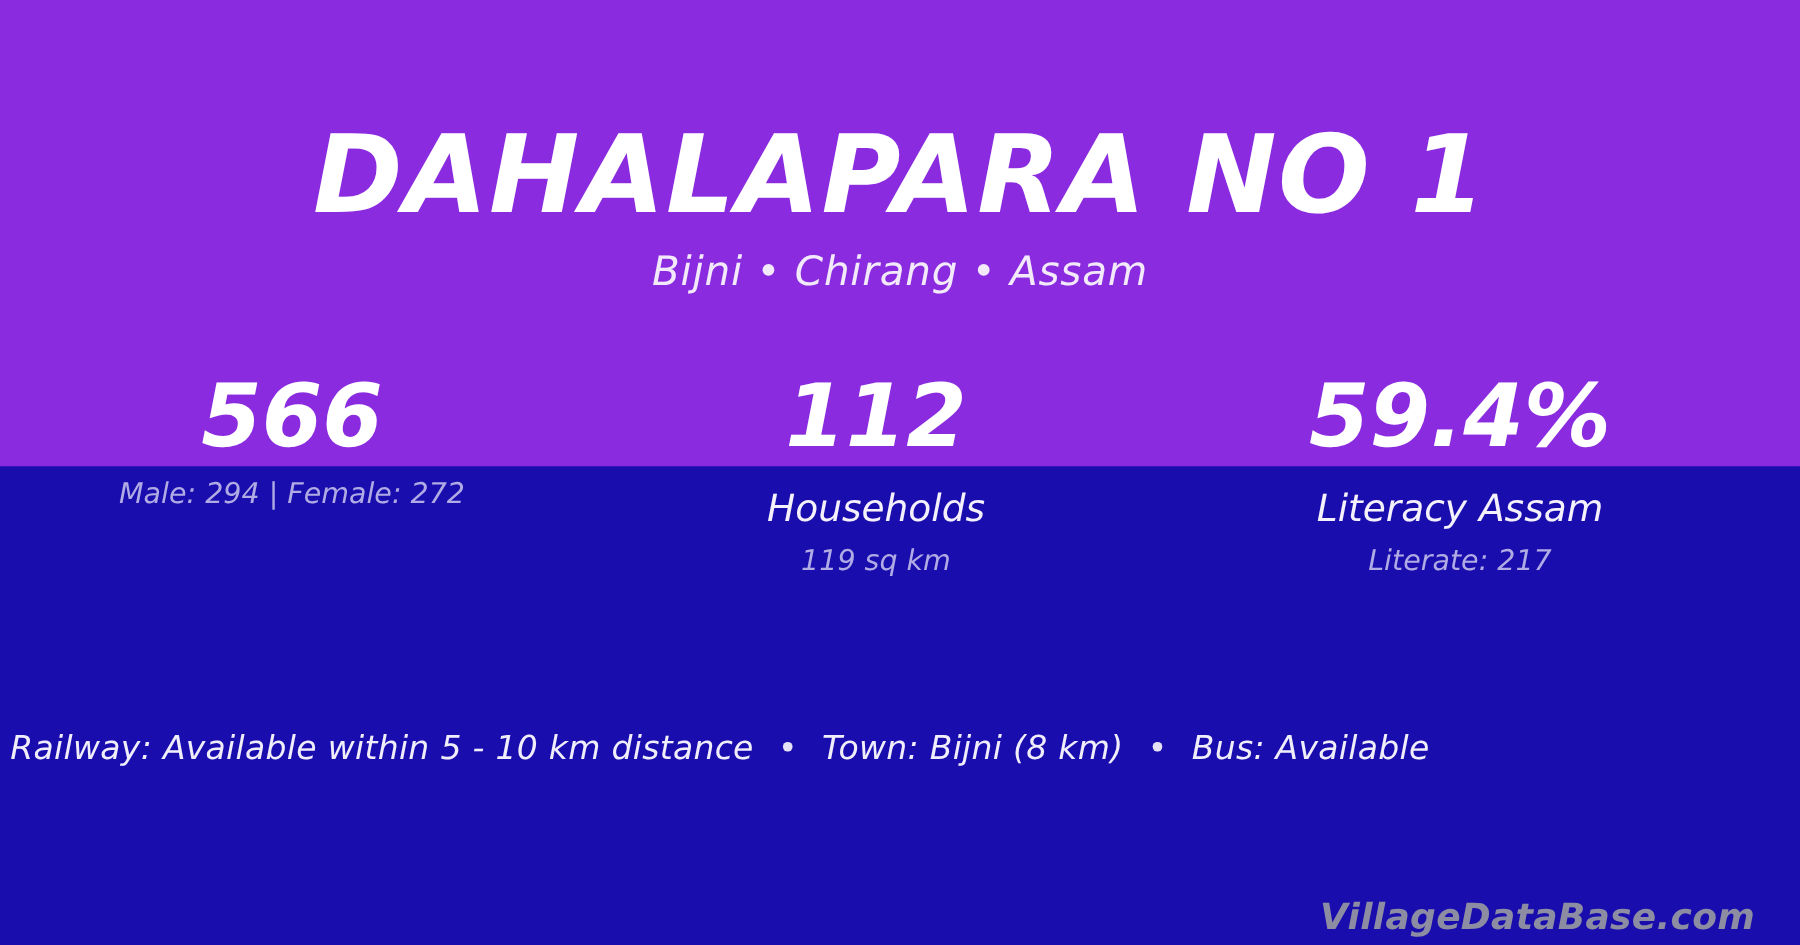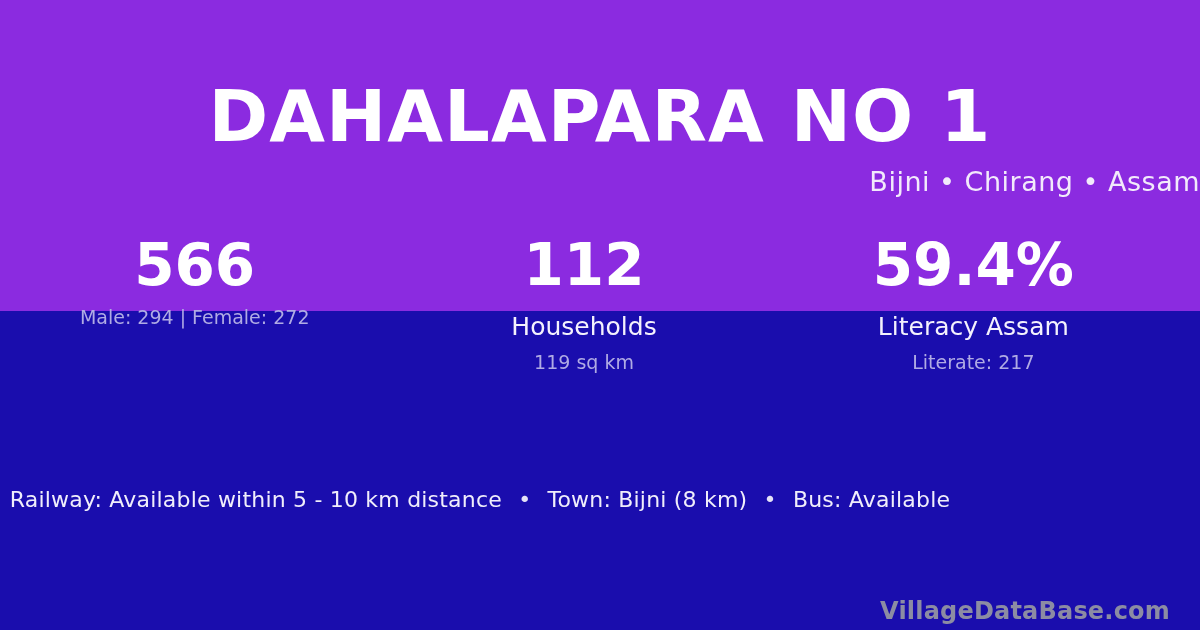--- a/index.html
+++ b/index.html
@@ -1,16 +1,16 @@
 <!DOCTYPE html>
 <html><head>
 <meta charset="utf-8">
 <title>Village Data Card</title>
 <style>
-  * { margin:0; padding:0; box-sizing:border-box; }
+  * { margin:0; padding:0; box-sizing:border-box;font-style:italic; }
 
   html, body {
     width:1200px;
     height:630px;
     overflow:hidden;
   }
 
   body {
     font-family:"DejaVu Sans", sans-serif;
     background:#1A0DAD;
@@ -62,31 +62,29 @@
     white-space:nowrap;
   }
 
   .village-location {
     margin-top:10px;
     font-size:27px;
     font-weight:normal;
     color:#F2EAFB;
     letter-spacing:0.5px;
     white-space:nowrap;
-    text-align:right;
   }
 
   
   .stats-row {
     position:absolute;
-    top:236px; left:0;
+    top:248px; left:0;
     width:1168px;
     display:flex;
     z-index:3;
-    justify-content:flex-end;
   }
 
   .stat-col {
     flex:1 1 0;
     text-align:center;
   }
 
   .stat-value {
     font-size:58px;
     font-weight:bold;

